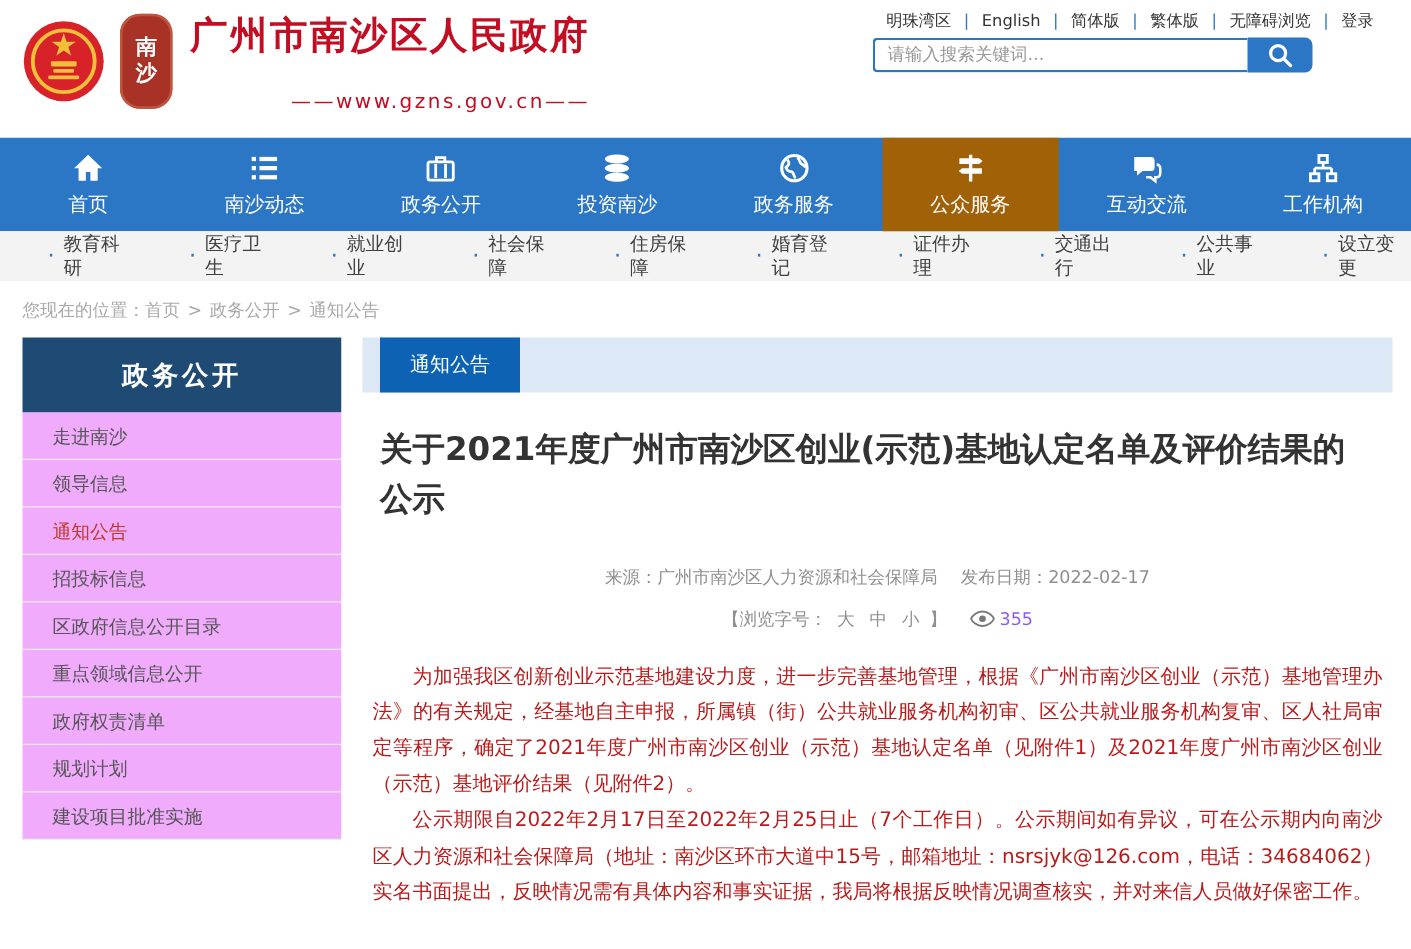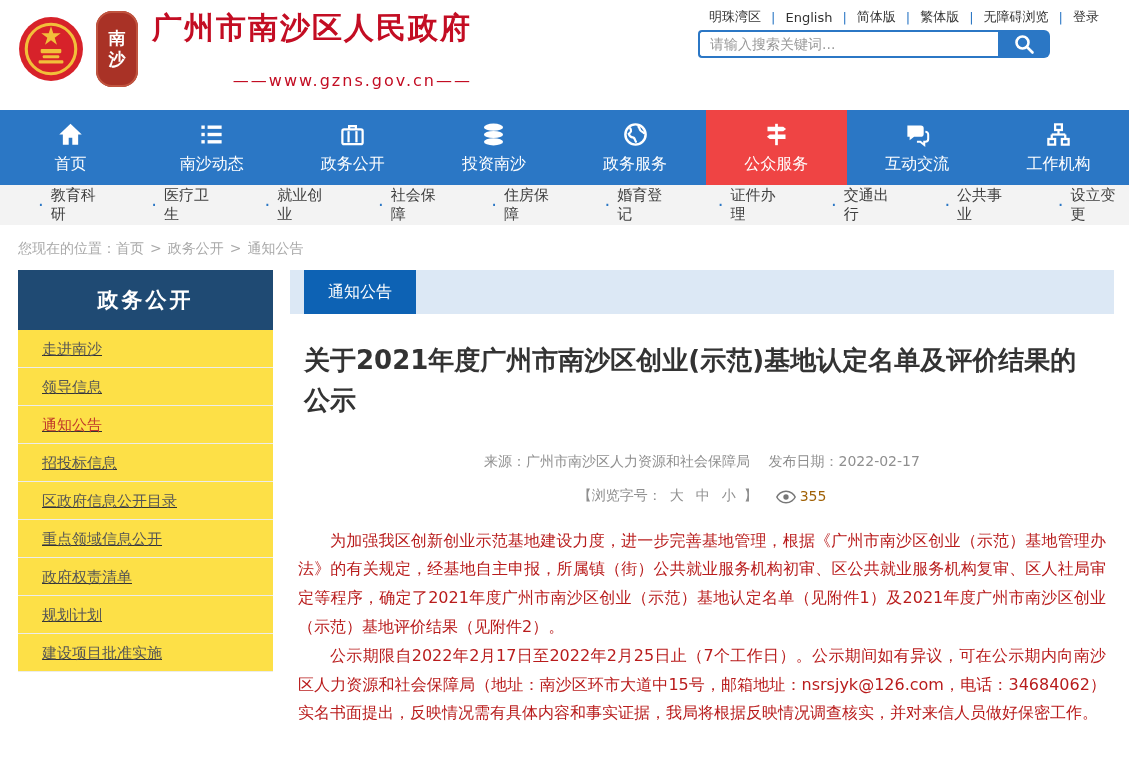--- a/index.html
+++ b/index.html
@@ -23,57 +23,57 @@
   .search-input { flex:1; border:2px solid #2b77c5; border-right:none; border-radius:4px 0 0 4px;
                   padding:0 10px; font-size:14px; color:#333; outline:none; font-family:inherit; }
   .search-input::placeholder { color:#999; }
   .search-btn { width:52px; background:#2b77c5; border:none; border-radius:0 6px 6px 0; cursor:pointer;
                 display:flex; align-items:center; justify-content:center; }
 
   
   .main-nav { display:flex; height:75px; background:#2b77c5; }
   .nav-item { flex:1; display:flex; flex-direction:column; align-items:center; justify-content:center;
               gap:6px; color:#fff; cursor:pointer; }
-  .nav-item.active { background:#ef4444; }
+  .nav-item.active { background:#a16207; }
   .nav-item .nav-label { font-size:16px; }
   .nav-item svg { display:block; }
 
   
   .sub-nav { height:40px; background:#f3f3f3; display:flex; align-items:center; padding-left:38px; gap:42px; }
   .sub-item { font-size:15px; color:#404040; cursor:pointer; display:flex; align-items:center; }
   .sub-item .dot { color:#2b77c5; margin-right:7px; font-size:18px; line-height:1; }
 
   
   .breadcrumb { padding:15px 0 12px 18px; font-size:14px; color:#a9a9a9; }
   .breadcrumb .crumb { cursor:pointer; }
   .breadcrumb .bc-sep { margin:0 6px; }
 
   
   .content { display:flex; padding:0 15px 0 18px; gap:17px; align-items:flex-start; }
   .sidebar { width:255px; flex:0 0 255px; }
   .sidebar-header { height:60px; background:#1f4a73; color:#fff; font-size:21px; font-weight:bold;
                     display:flex; align-items:center; justify-content:center; letter-spacing:3px; }
-  .sidebar-list { list-style:none; background:#fde047;text-decoration:underline; }
+  .sidebar-list { list-style:none; background:#f0abfc; }
   .sidebar-item { height:38px; line-height:38px; padding-left:24px; font-size:15px; color:#555;
                   border-bottom:1px solid #ececec; cursor:pointer; white-space:nowrap; }
   .sidebar-item.active { color:#c0392b; }
 
   .main { flex:1; min-width:0; }
   .tab-strip { background:#dce8f5; height:44px; display:flex; }
   .tab { margin-left:14px; width:112px; height:44px; background:#0d62b4; color:#fff; font-size:16px;
          display:flex; align-items:center; justify-content:center; cursor:pointer; }
   .article { padding:0 8px; }
   .article-title { font-size:26px; font-weight:bold; color:#333; text-align:left; line-height:1.55;
                    margin:26px 6px 32px; }
   .meta1 { text-align:center; font-size:14px; color:#8f8f8f; margin-bottom:16px; }
   .meta1 .src { margin-right:14px; }
   .meta2 { text-align:center; font-size:14px; color:#8f8f8f; display:flex; align-items:center;
            justify-content:center; gap:4px; }
   .fs-opt { cursor:pointer; margin:0 4px; }
-  .views { display:inline-flex; align-items:flex-end; gap:4px; margin-left:14px; color:#a16207; }
+  .views { display:inline-flex; align-items:flex-start; gap:4px; margin-left:14px; color:#8b5cf6; }
   .body-text { margin-top:22px; font-size:16px; line-height:1.8; color:#b91c1c; text-align:justify; }
   .body-text p { text-indent:2em; }
 </style>
 </head>
 <body>
 
 <div class="header">
   <div class="logo-area">
     <svg class="emblem" viewBox="0 0 64 64">
       <circle cx="32" cy="32" r="31" fill="#d7222a"></circle>

